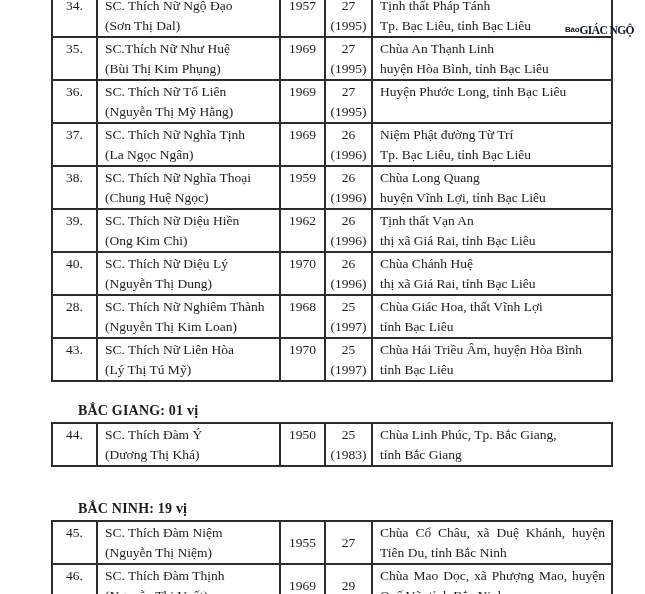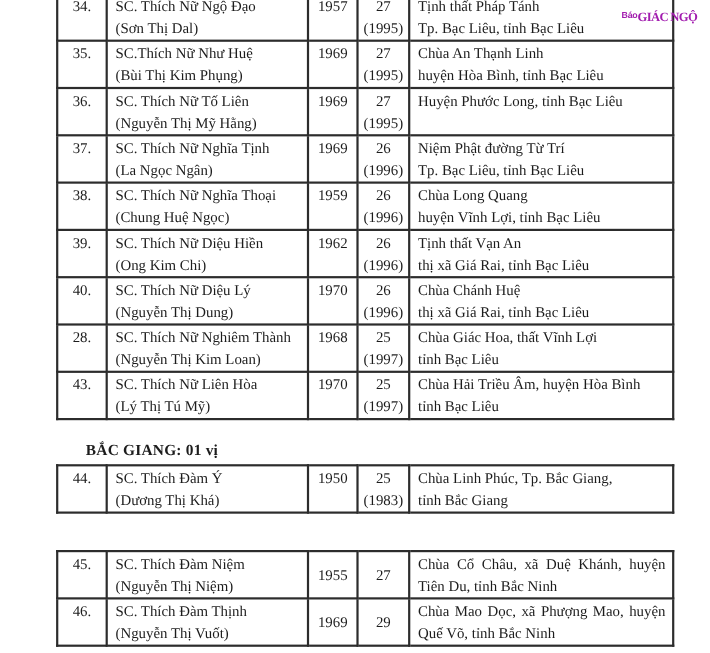--- a/index.html
+++ b/index.html
@@ -5,22 +5,22 @@
   html,body{margin:0;padding:0}
   body{
     width:645px;height:594px;overflow:hidden;background:#ffffff;
     font-family:"Liberation Serif","DejaVu Serif",serif;color:#1c1c1c;
     position:relative;
   }
   .page{position:absolute;inset:0;overflow:hidden;background:#fff}
 
   
   .watermark{
-    position:absolute;left:565px;top:6px;z-index:5;white-space:nowrap;
-    color:#a21caf;
+    position:absolute;left:565px;top:20px;z-index:5;white-space:nowrap;
+    color:#0f172a;
   }
   .wm-prefix{
     font-family:"Liberation Sans","DejaVu Sans",sans-serif;
     font-size:8px;font-weight:700;letter-spacing:-0.2px;vertical-align:2.5px;
   }
   .wm-name{
     font-family:"Liberation Serif","DejaVu Serif",serif;
     font-size:11.5px;font-weight:800;letter-spacing:-0.6px;
   }
 
@@ -242,20 +242,21 @@
               </td>
               <td class="c-addr">
                 <div>Chùa Linh Phúc, Tp. Bắc Giang,</div>
                 <div>tỉnh Bắc Giang</div>
               </td>
             </tr>
           </tbody>
         </table>
       </div>
       <div class="section sec-2">
+        <div class="section-header">BẮC NINH: 19 vị</div>
         <table class="roster">
           <colgroup>
             <col style="width: 45px;">
             <col style="width: 183px;">
             <col style="width: 45px;">
             <col style="width: 47px;">
             <col style="width: 240px;">
           </colgroup>
           <tbody>
             <tr class="mid">

